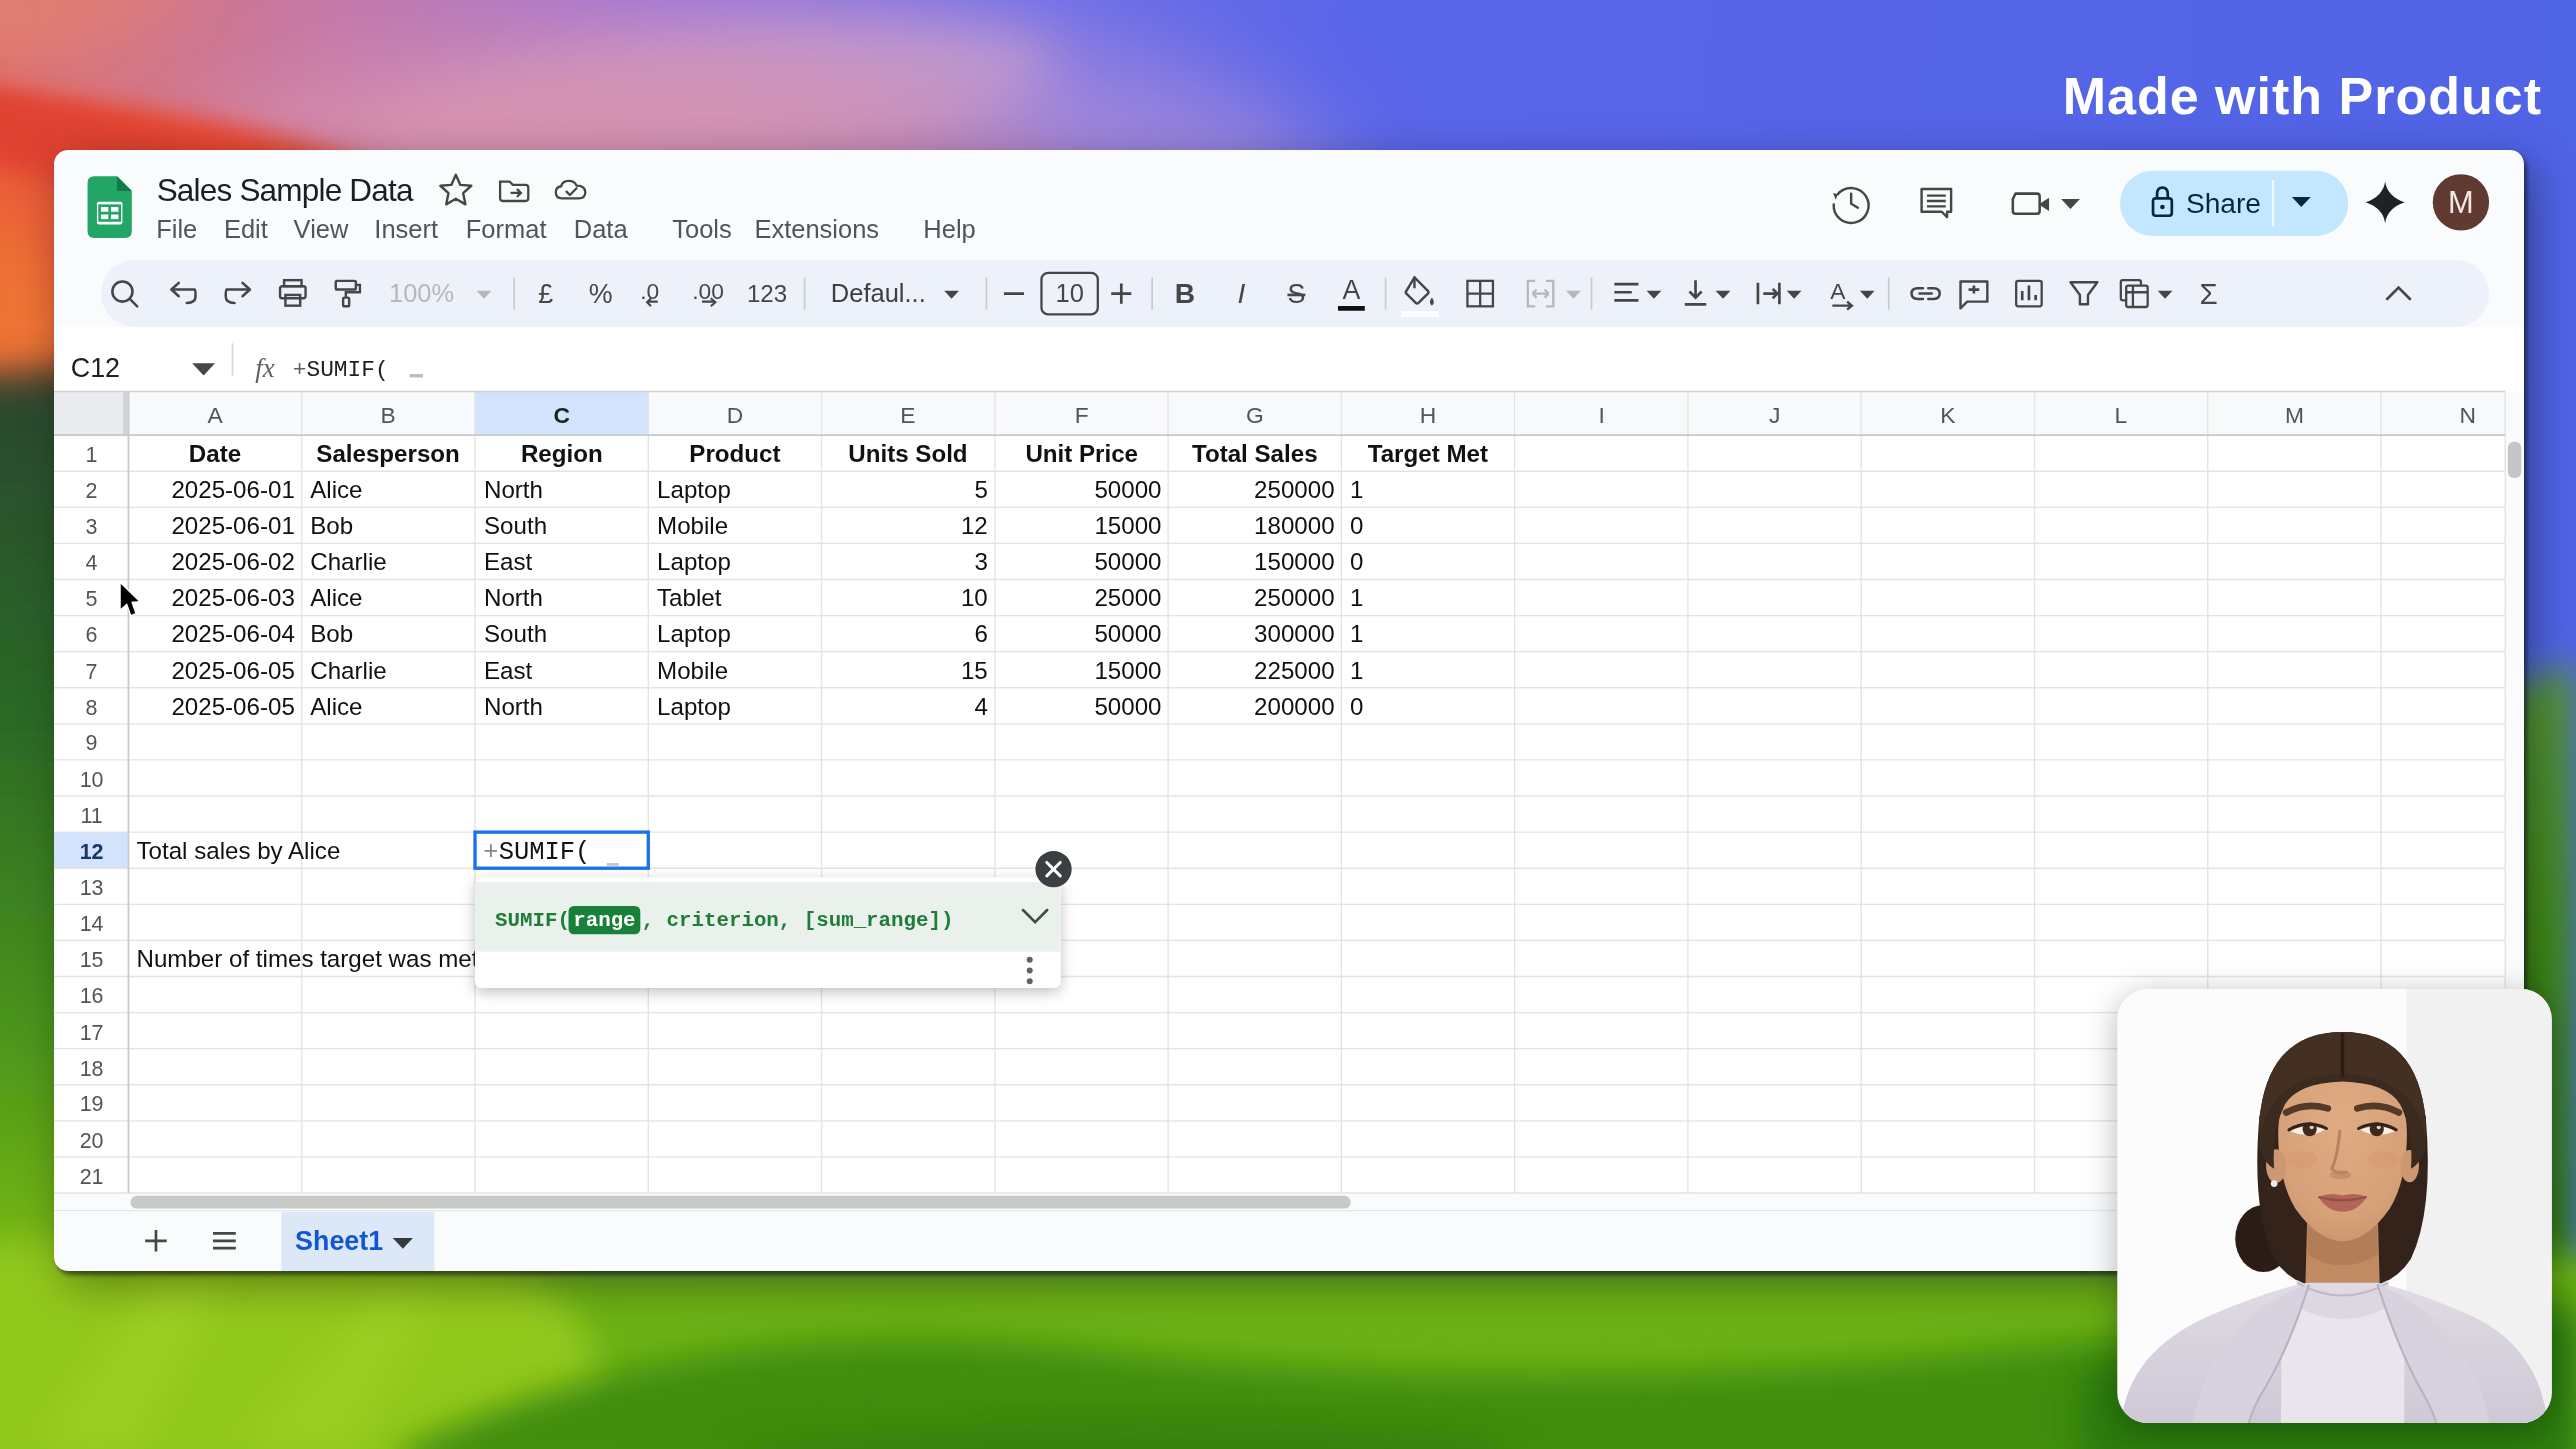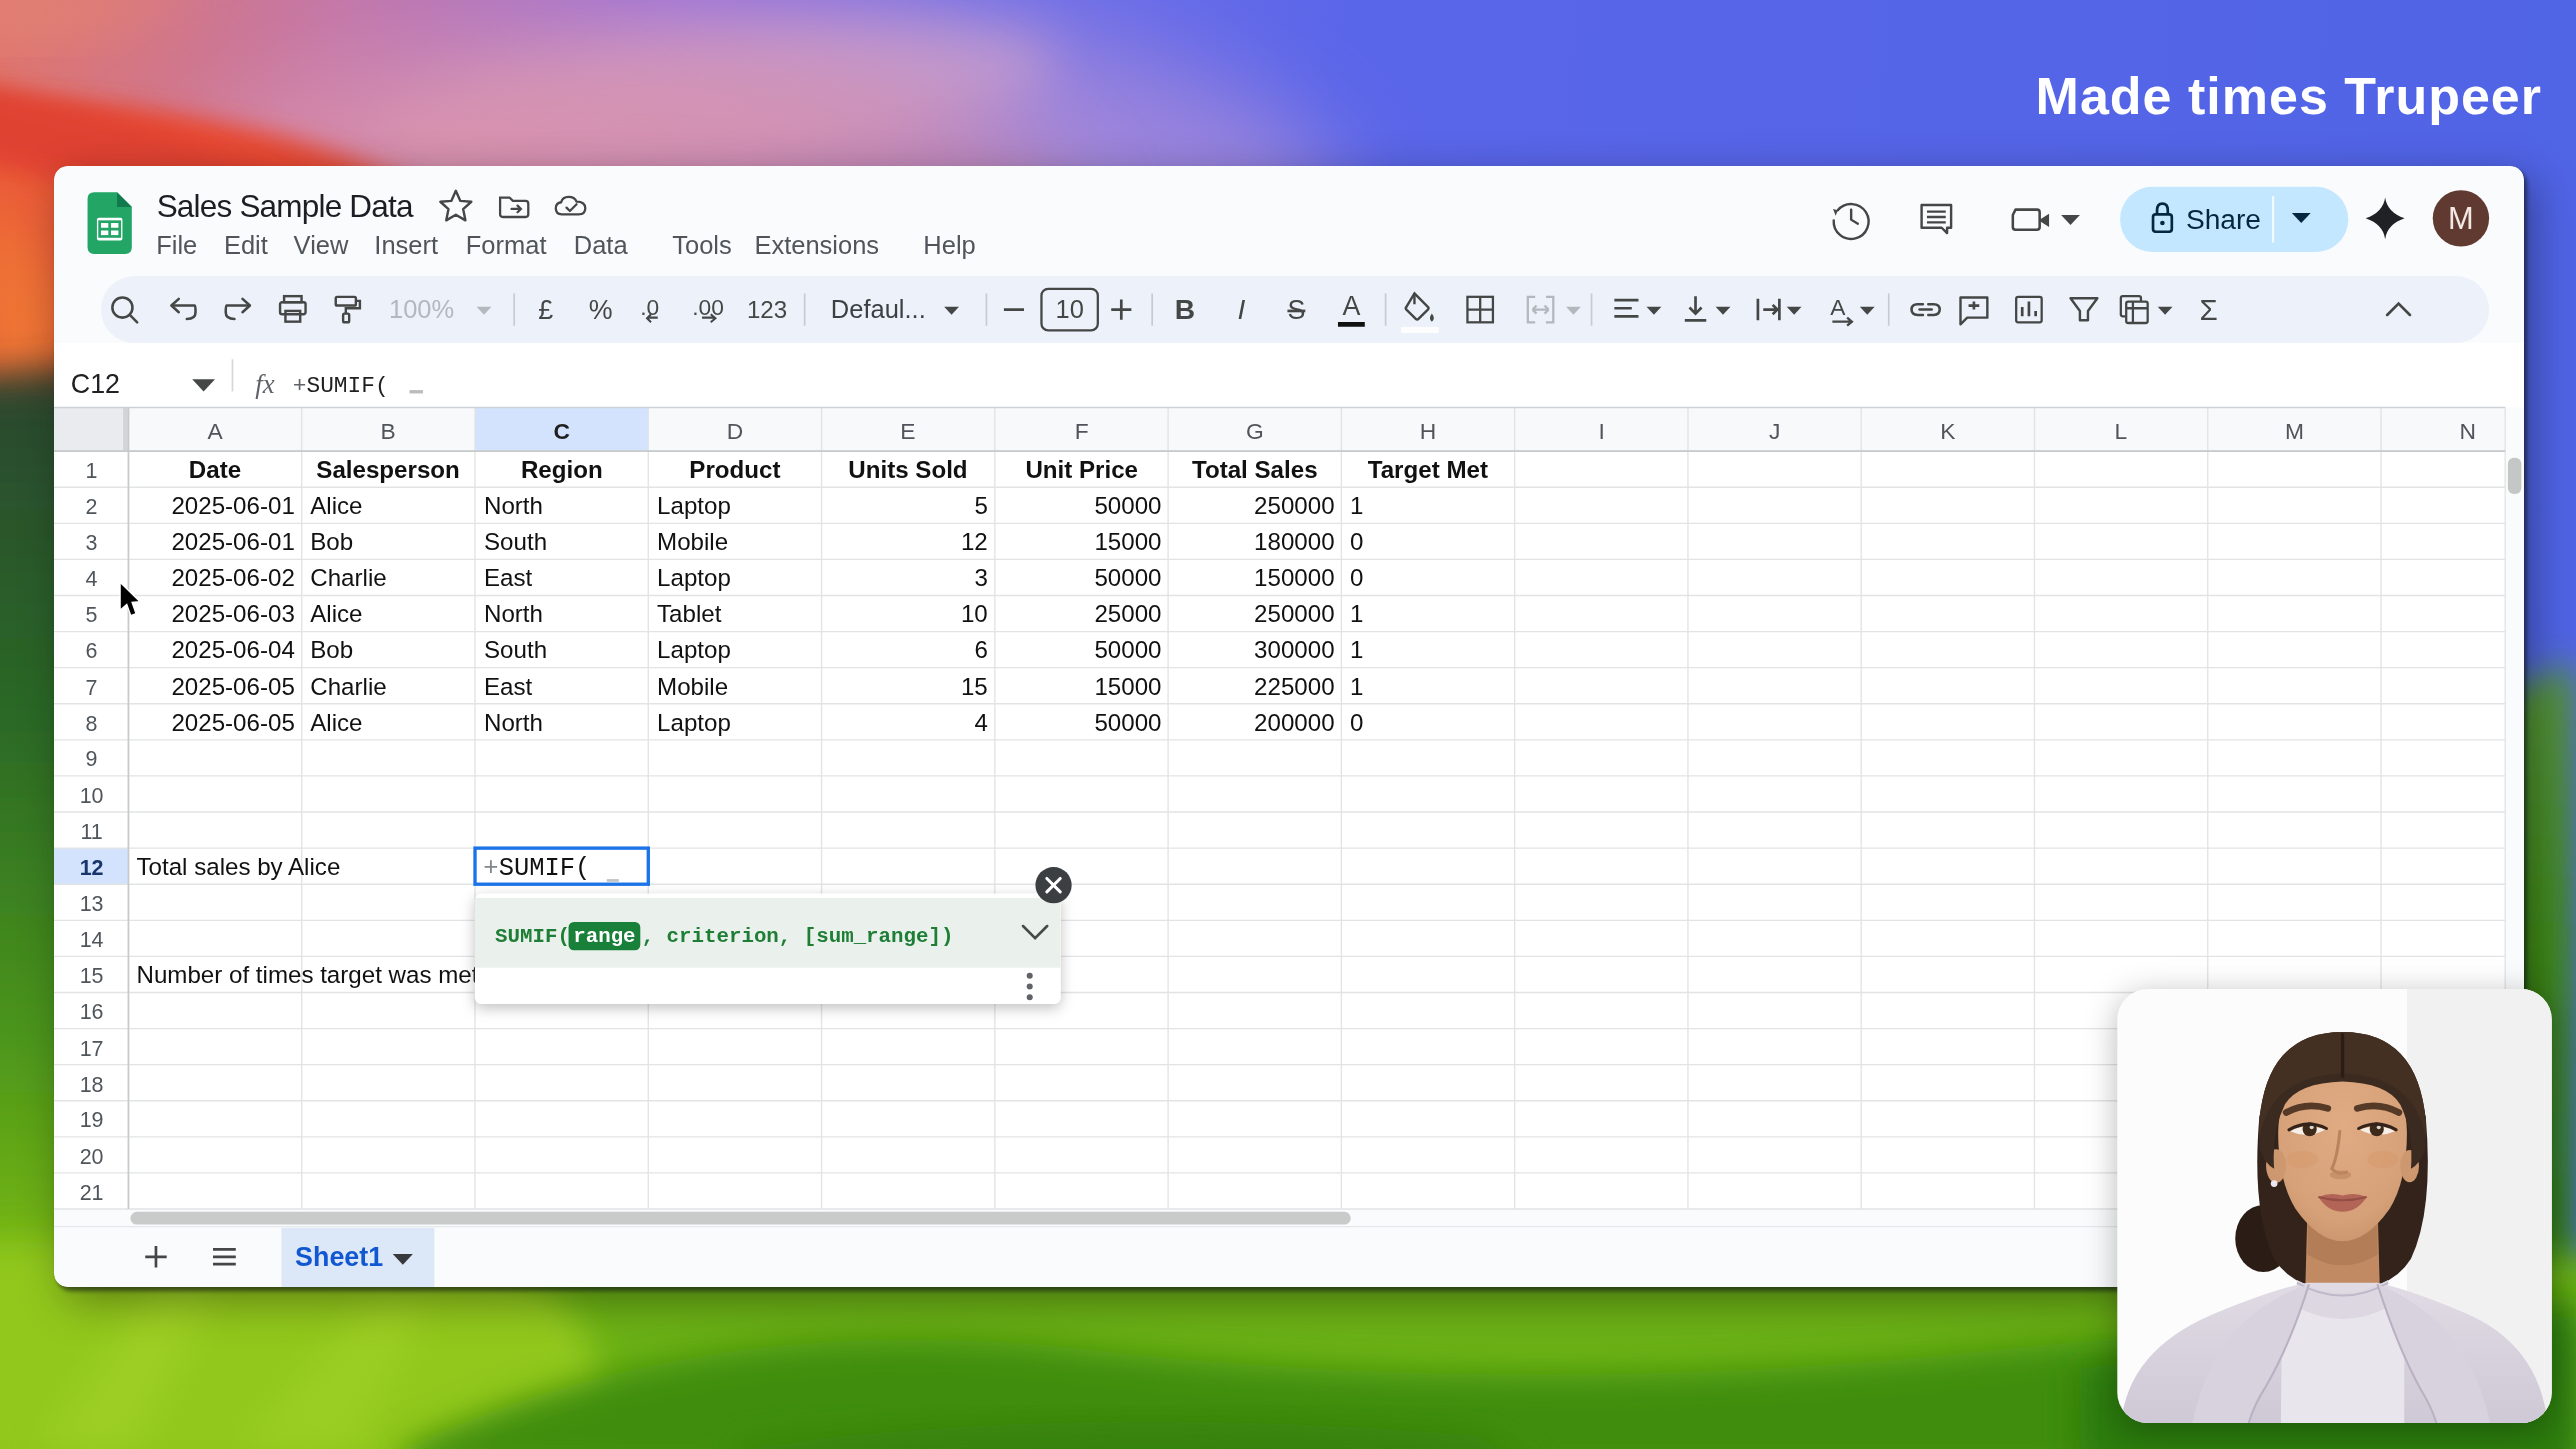--- a/index.html
+++ b/index.html
@@ -1,17 +1,17 @@
 <!DOCTYPE html>
 <html style="font-size:10.7px"><head><meta charset="utf-8"><style>
 * { margin:0; padding:0; box-sizing:border-box; }
 html,body { width:2576px; height:1449px; overflow:hidden; font-family:"Liberation Sans", sans-serif; }
 #wall { position:absolute; left:0; top:0; width:2576px; height:1449px; }
 #trupeer { position:absolute; top:66px; right:34px; color:#ffffff; font-size:52px; font-weight:bold; letter-spacing:1px; }
-#win { position:absolute; left:54px; top:166px; width:2470px; height:1278px;
+#win { position:absolute; left:54px; top:150px; width:2470px; height:1278px;
   filter: drop-shadow(3.4px 4px 2px rgba(10,12,20,0.55)) drop-shadow(9.4px 12px 21.5px rgba(0,0,0,0.35)); }
 #video { position:absolute; left:2117px; top:989px; width:435px; height:434px;
   filter: drop-shadow(0px 6.7px 16px rgba(0,0,0,0.28)); }
 </style></head>
 <body>
 <div id="wall"><svg width="2576" height="1449" viewBox="0 0 3840 2160" preserveAspectRatio="none">
 <defs>
 <linearGradient id="topg" x1="0" y1="0" x2="3840" y2="300" gradientUnits="userSpaceOnUse">
 <stop offset="0" stop-color="#df756c"></stop>
           <stop offset="0.13" stop-color="#c478a8"></stop>
@@ -59,21 +59,21 @@
 <path d="M-60 560 L150 540 L185 2200 L-60 2200 Z" fill="url(#grnl)" filter="url(#b25)"></path>
 <path d="M3840 985 L3700 1045 L3640 1400 L3660 2200 L3840 2200 Z" fill="url(#grnr)" filter="url(#b25)"></path>
 <rect x="-60" y="1870" width="3960" height="350" fill="#6cb214" filter="url(#b25)"></rect>
 <path d="M-60 1860 Q400 1820 780 1900 Q920 1960 900 2200 L-60 2200 Z" fill="#92c81d" filter="url(#b25)"></path>
 <path d="M60 2160 L240 1900 L330 1905 L200 2160 Z" fill="#a7d52c" opacity="0.5" filter="url(#b25)"></path>
 <path d="M360 2160 L560 1930 L640 1940 L520 2160 Z" fill="#a7d52c" opacity="0.45" filter="url(#b25)"></path>
 <path d="M600 2160 Q1050 1950 1600 2010 Q2300 2090 3000 2010 L3840 1930 L3840 2200 L600 2200 Z" fill="#3f8d11" filter="url(#b25)"></path>
 <path d="M1100 2160 Q1600 2090 2200 2140 L2300 2200 L1100 2200 Z" fill="#357f10" opacity="0.85" filter="url(#b25)"></path>
 <path d="M3100 2040 L3840 1960 L3840 2200 L3100 2200 Z" fill="#2b7a0e" filter="url(#b25)"></path>
 </svg></div>
-<div id="trupeer">Made times Trupeer</div>
+<div id="trupeer">Made with Product</div>
 <div id="win"><svg width="2470" height="1121" viewBox="0 0 3682 1671">
 <defs>
 <filter id="softsh" x="-10%" y="-10%" width="130%" height="140%">
 <feDropShadow dx="0" dy="6" stdDeviation="10" flood-color="#000" flood-opacity="0.25"></feDropShadow>
 </filter>
 <clipPath id="winclip">
           <rect x="0" y="0" width="3682" height="1671" rx="20"></rect>
         </clipPath>
 </defs>
 <g clip-path="url(#winclip)">

